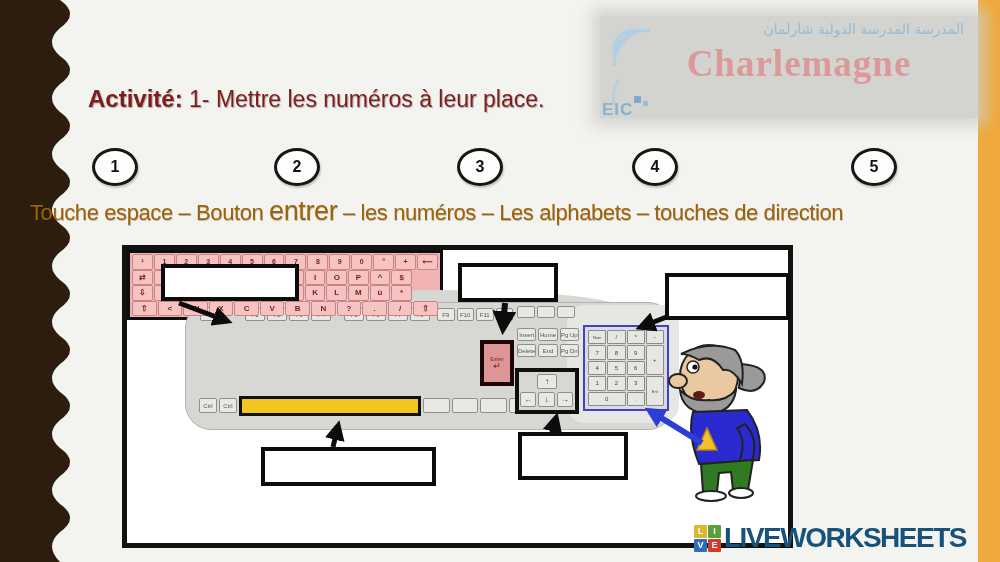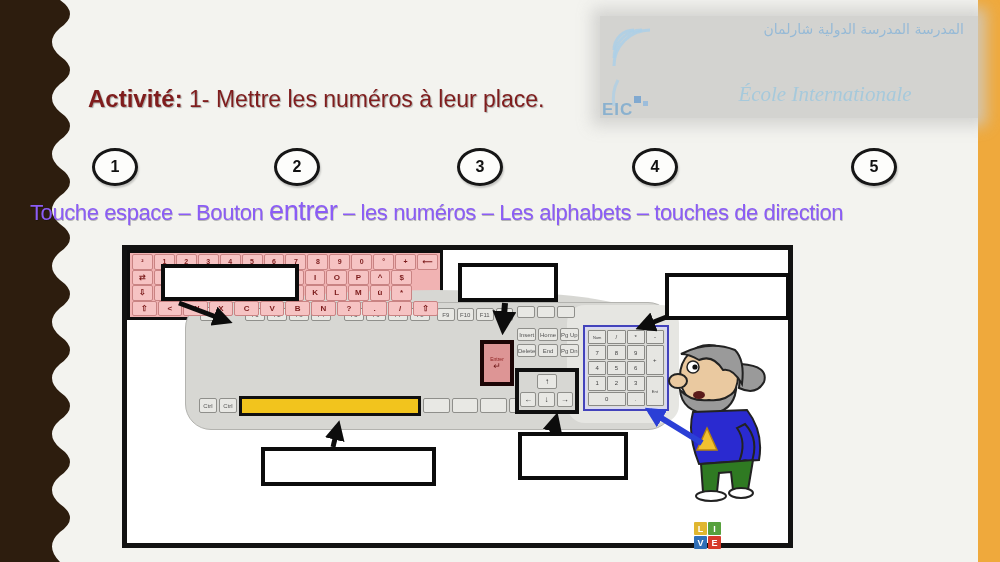--- a/index.html
+++ b/index.html
@@ -33,21 +33,21 @@
   #title .b{font-weight:bold;font-size:24px;}
 
   
   .num-circle{top:148px;width:46px;height:38px;background:#fdfdfb;border:3.5px solid #161616;
               border-radius:50%;display:flex;align-items:center;justify-content:center;
               font-weight:bold;font-size:16px;color:#111;z-index:3;
               box-shadow:1px 2px 2px rgba(0,0,0,.2);box-sizing:border-box;}
 
   
   #word-bank{left:30px;top:196px;width:960px;white-space:nowrap;font-size:22px;
-             letter-spacing:-0.4px;color:#8b5cf6;z-index:5;
+             letter-spacing:-0.4px;color:#a16207;z-index:5;
              text-shadow:0.5px 0.5px 0.5px rgba(0,0,0,.25);}
   #word-bank .big{font-size:27px;}
 
   
   #frame{left:122px;top:245px;width:661px;height:293px;border:5px solid #121212;
          background:#ffffff;z-index:3;}
 
   
   .kb-body{left:58px;top:52px;width:487px;height:126px;background:#d7d7d3;
            border:1px solid #b3b3af;border-radius:26px;}
@@ -148,21 +148,21 @@
   <svg class="abs" style="left:4px;top:4px;" width="52" height="94" viewBox="0 0 52 94">
     <path d="M10,46 A36,36 0 0 1 46,10" fill="none" stroke="#aacfe8" stroke-width="3" opacity=".8"></path>
     <path d="M10,38 A28,28 0 0 1 38,10" fill="none" stroke="#aacfe8" stroke-width="3" opacity=".8"></path>
     <path d="M10,30 A20,20 0 0 1 30,10" fill="none" stroke="#aacfe8" stroke-width="3" opacity=".8"></path>
     <path d="M10,86 A40,40 0 0 1 14,60" fill="none" stroke="#aacfe8" stroke-width="3" opacity=".7"></path>
     <rect x="30" y="76" width="7" height="7" fill="#6d9fd0" opacity=".8"></rect>
     <rect x="39" y="81" width="5" height="5" fill="#8fb8dd" opacity=".8"></rect>
   </svg>
   <div id="logo-mark-letters" class="abs">EIC</div>
   <div id="logo-arabic" class="abs">المدرسة المدرسة الدولية شارلمان</div>
-  <div id="logo-sub" class="abs">École Internationale</div>
+  <div id="logo-name" class="abs">Charlemagne</div>
 </div>
 
 <div id="title" class="abs">
   <span class="b">Activité:</span>
   <span>1- Mettre les numéros à leur  place.</span>
 </div>
 
 <div class="num-circle abs" style="left:92px;">1</div>
 <div class="num-circle abs" style="left:274px;">2</div>
 <div class="num-circle abs" style="left:457px;">3</div>
@@ -368,13 +368,14 @@
   </svg>
 </div>
 
 <div id="brand" class="abs">
   <div id="brand-icon">
     <span style="background: rgb(224, 182, 47);">L</span>
     <span style="background: rgb(87, 161, 61);">I</span>
     <span style="background: rgb(47, 111, 184);">V</span>
     <span style="background: rgb(214, 58, 42);">E</span>
   </div>
+  <div id="brand-word" style="color: rgb(23, 82, 123);">LIVEWORKSHEETS</div>
 </div>
 
 </body></html>

